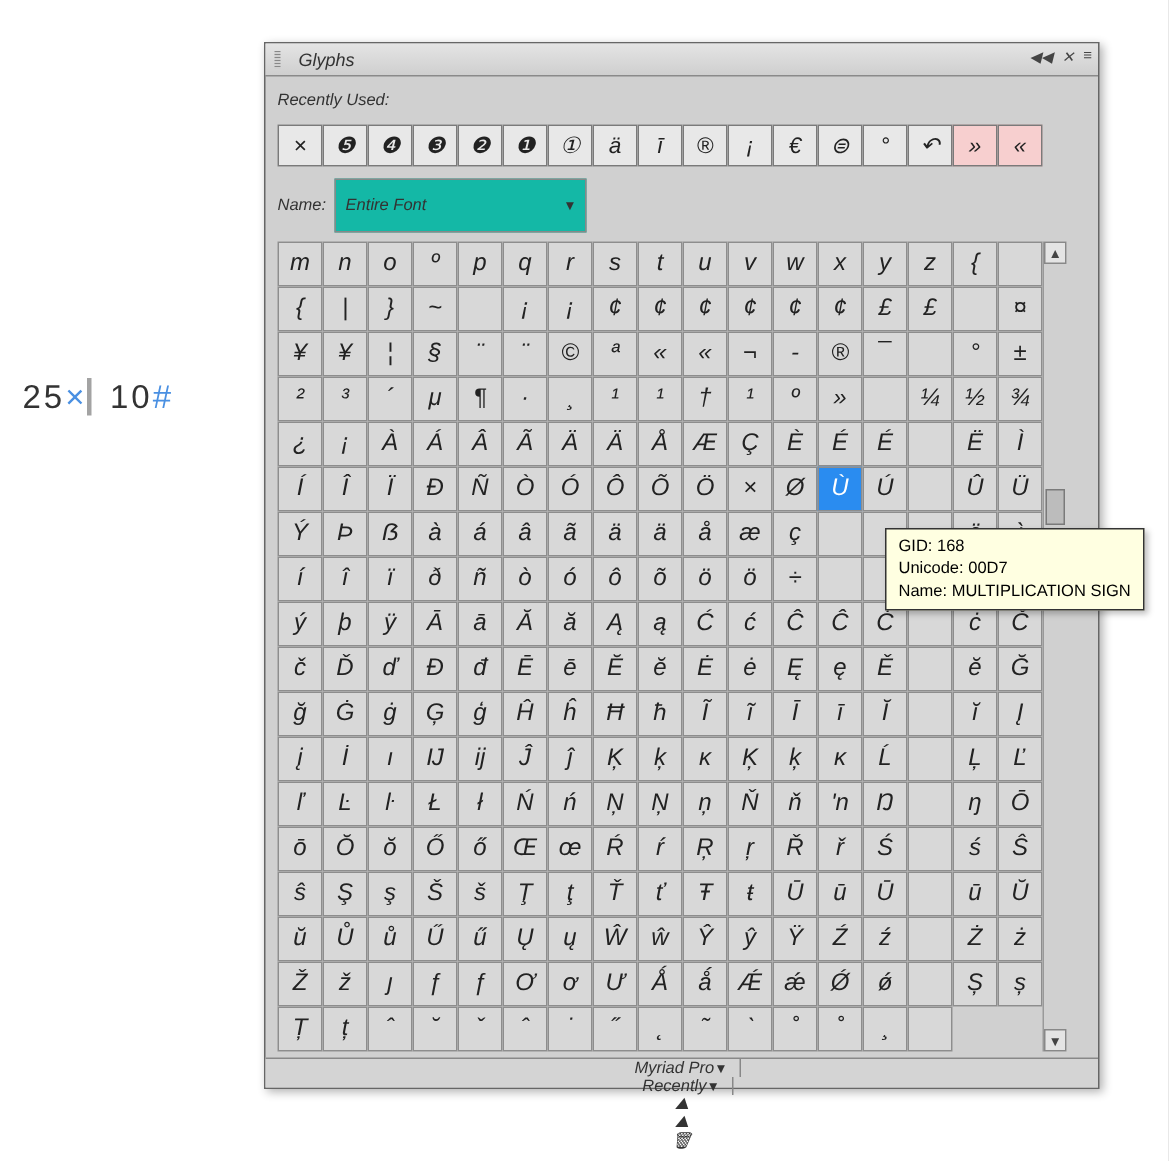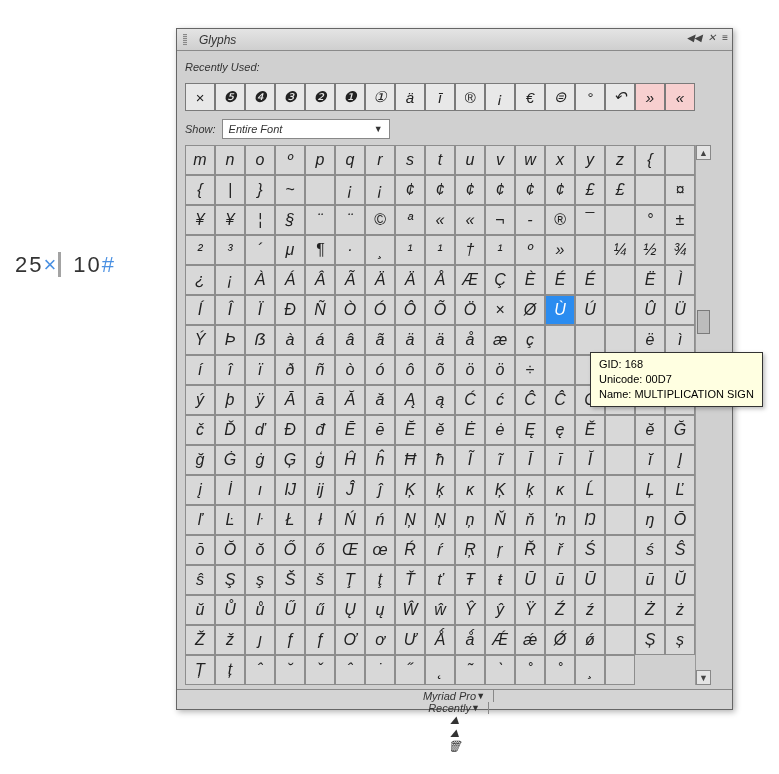--- a/index.html
+++ b/index.html
@@ -11,21 +11,21 @@
   .titlebar { background: linear-gradient(#e4e4e4,#cfcfcf); border-bottom: 1px solid #8a8a8a; height: 22px; display: flex; align-items: center; padding: 0 6px; font-size: 12px; color: #333; position: relative; }
   .tb-arr { position: absolute; top: 3px; right: 4px; display:flex; gap:6px; }
   .tb-arr span { font-size: 10px; color:#444; }
   .tablabel { margin-left: 8px; }
   .grip { width: 4px; height: 12px; background: repeating-linear-gradient(#888,#888 1px,#d0d0d0 1px,#d0d0d0 2px); margin-right:4px;}
   .sub1 { font-size: 11px; color: #333; padding: 4px 8px; margin-top:6px;}
   .recent { display: flex; padding: 6px 8px 4px 8px; gap: 0; }
   .recent .cell { width: 30px; height: 28px; border: 1px solid #7a7a7a; background: #e8e8e8; display: flex; align-items:center; justify-content:center; font-size: 15px; color:#222; }
   .recent .cell.pink { background: #f7cfcf; }
   .showrow { display: flex; align-items: center; gap: 6px; padding: 4px 8px 6px 8px; font-size: 11px; color:#333; }
-  .showrow .dd { flex: 0 0 168px; background: #ffffff; border: 1px solid #888; height: 20px; display:flex; align-items:center; padding: 0 6px; justify-content: space-between; text-align: right; }
+  .showrow .dd { flex: 0 0 168px; background: #14b8a6; border: 1px solid #888; height: 36px; display:flex; align-items:center; padding: 0 6px; justify-content: space-between; text-align: right; }
   .ddarrow { font-size: 9px; color:#333; }
   .gridwrap { display: flex; padding: 0 4px 4px 8px; }
   .grid { display: grid; grid-template-columns: repeat(17, 30px); }
   .g { width: 30px; height: 30px; border: 1px solid #8d8d8d; margin: 0; display:flex; align-items:center; justify-content:center; font-size: 16px; color:#222; background:#d8d8d8; position: relative; }
   .g.sel { background: #2a8cf0; color: #fff; }
   .scroll { width: 16px; margin-left:0; background:#d0d0d0; border-left:1px solid #999; position: relative; }
   .scr-up, .scr-dn { position:absolute; left:0; width:15px; height:15px; background:#e4e4e4; border:1px solid #888; display:flex; align-items:center; justify-content:center; font-size:9px; color:#444;}
   .scr-up{top:0;} .scr-dn{bottom:0;}
   .thumb { position:absolute; top: 165px; left:1px; width:13px; height:24px; background:#bcbcbc; border:1px solid #7a7a7a;}
   .bottom { display:flex; align-items:center; border-top:1px solid #888; background:#d4d4d4; height:20px; font-size:11px; color:#333;flex-direction:column; }
@@ -66,21 +66,21 @@
       <div class="cell">¡</div>
       <div class="cell">€</div>
       <div class="cell">⊜</div>
       <div class="cell">°</div>
       <div class="cell">↶</div>
       <div class="cell pink">»</div>
       <div class="cell pink">«</div>
     </div>
 
   <div class="showrow">
-    <span>Show:</span>
+    <span>Name:</span>
     <div class="dd">
       <span>Entire Font</span>
       <span class="ddarrow">▼</span>
     </div>
   </div>
 
   <div class="gridwrap">
     <div class="grid" id="glyph-grid">
         <div class="g">m</div>
         <div class="g">n</div>

